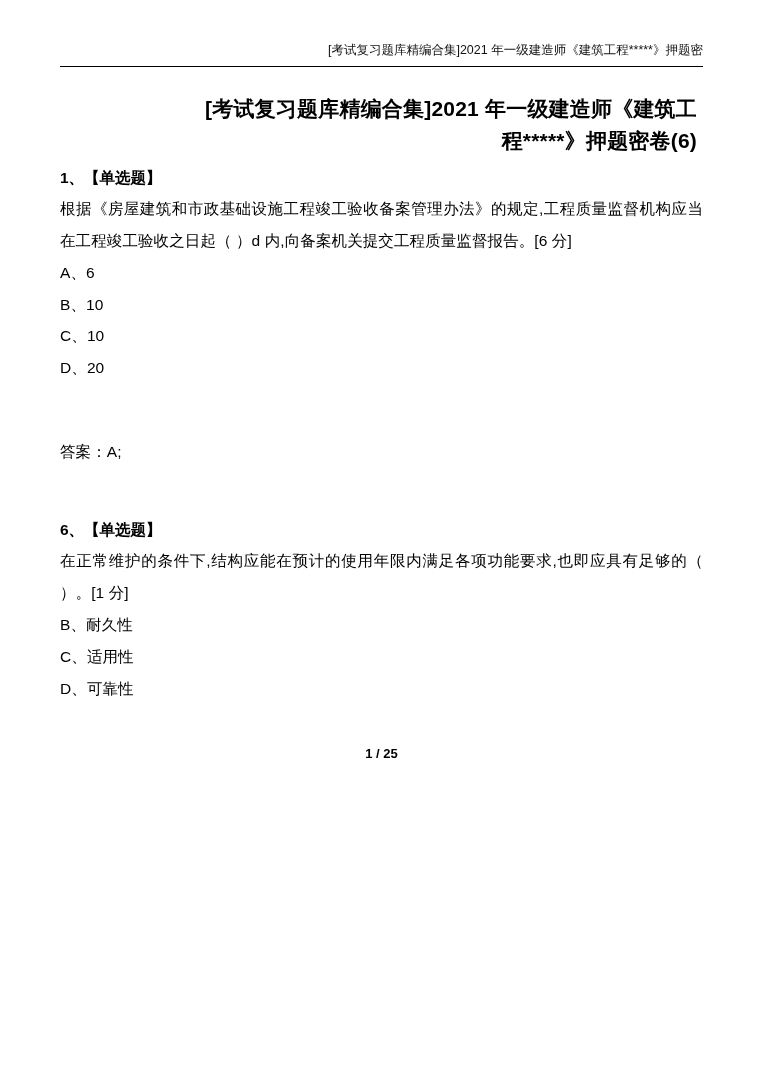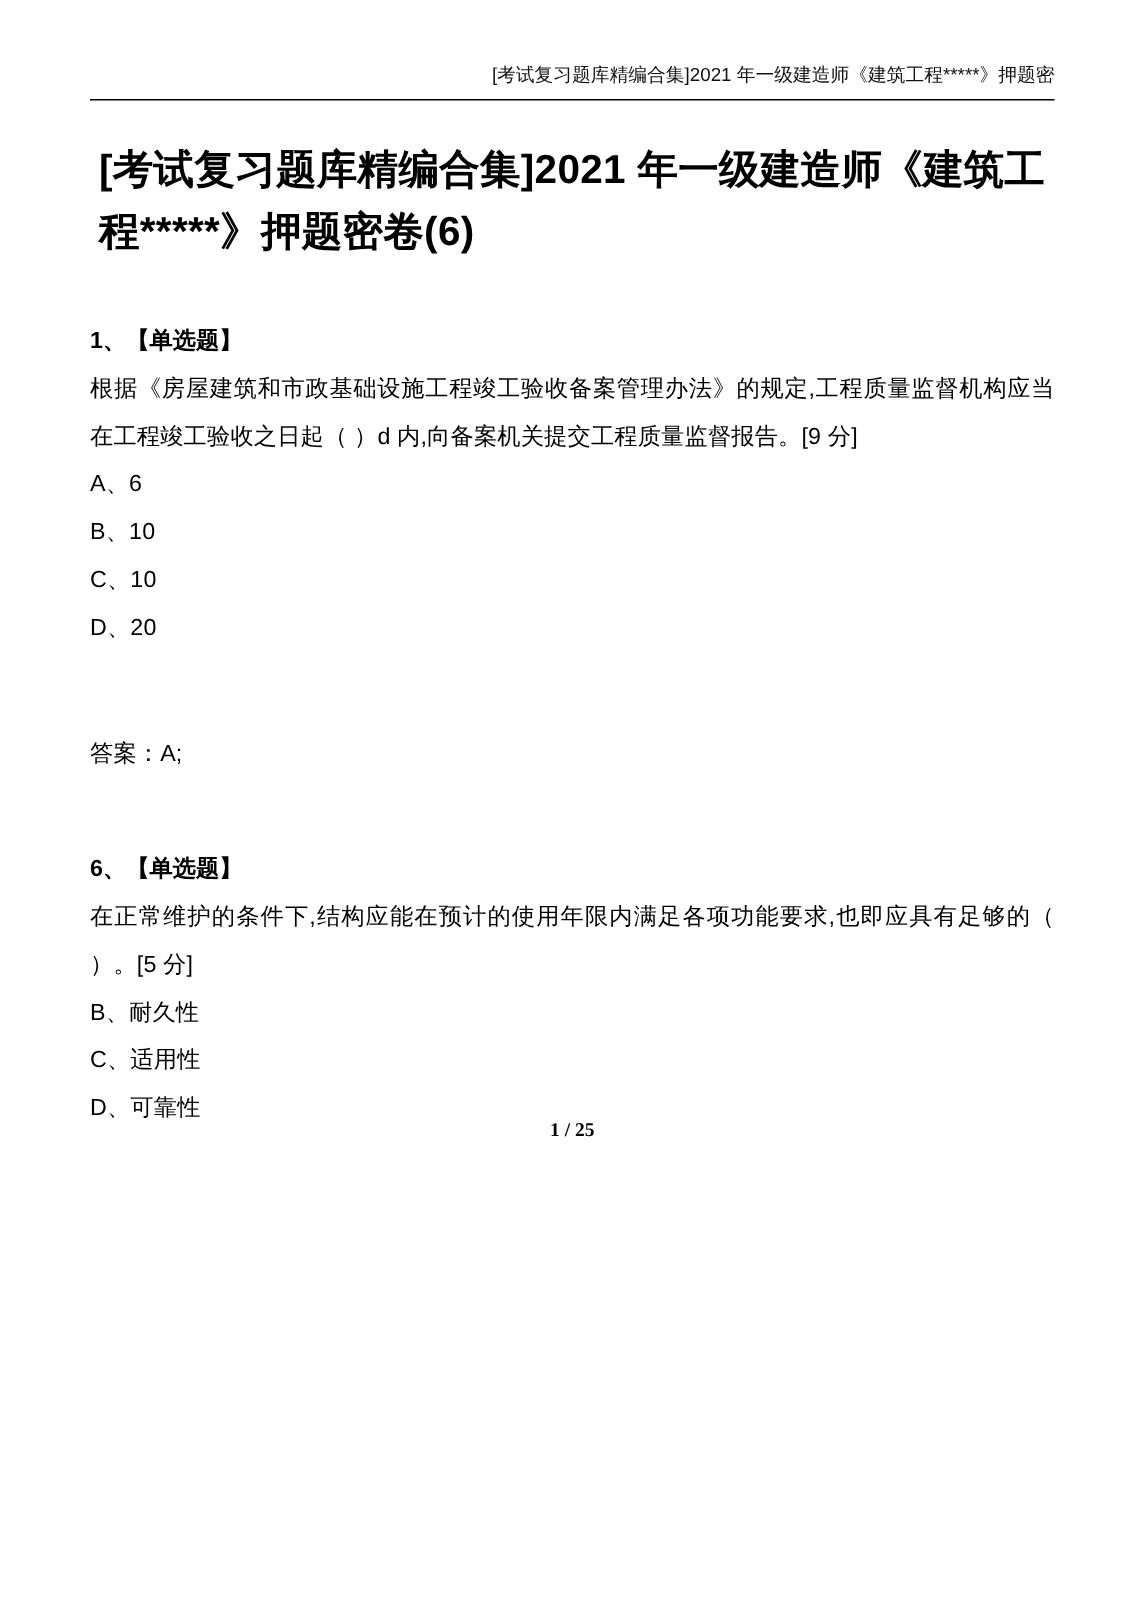--- a/index.html
+++ b/index.html
@@ -31,29 +31,29 @@
     color: #111;
     letter-spacing: 0px;
   }
   .header-rule {
     margin-top: 6px;
     border-bottom: 1.6px solid #000;
     width: 100%;
   }
   .doc-title {
     margin-top: 26px;
-    text-align: left;
-    font-size: 27px;
+    text-align: right;
+    font-size: 21px;
     font-weight: bold;
     line-height: 1.55;
     letter-spacing: 0.2px;
     padding: 0 6px;
   }
   .content {
-    margin-top: 36px;
+    margin-top: 4px;
     font-size: 15.5px;
     line-height: 2.05;
     color: #000;
   }
   .q-label {
     font-weight: bold;
     margin-top: 2px;
   }
   .q-stem {
     text-align: justify;
@@ -66,53 +66,52 @@
   .answer { letter-spacing: 0.1px; }
   .gap-block { height: 44px; }
   .footer {
     position: absolute;
     left: 0;
     right: 0;
     bottom: 62px;
     text-align: center;
     font-size: 13px;
     font-weight: bold;
-    font-family: Liberation Serif, serif;
   }
 </style>
 </head>
 <body>
 
 <div class="page">
 
   <div class="header-line">[考试复习题库精编合集]2021 年一级建造师《建筑工程*****》押题密</div>
   <div class="header-rule"></div>
 
   <div class="doc-title">
     <div>[考试复习题库精编合集]2021 年一级建造师《建筑工</div>
     <div>程*****》押题密卷(6)</div>
   </div>
 
   <div class="content">
 
     <div class="q-label">1、【单选题】</div>
-    <div class="q-stem">根据《房屋建筑和市政基础设施工程竣工验收备案管理办法》的规定,工程质量监督机构应当在工程竣工验收之日起（ ）d 内,向备案机关提交工程质量监督报告。[9 分]</div>
+    <div class="q-stem">根据《房屋建筑和市政基础设施工程竣工验收备案管理办法》的规定,工程质量监督机构应当在工程竣工验收之日起（ ）d 内,向备案机关提交工程质量监督报告。[6 分]</div>
     <div class="opt">A、6</div>
     <div class="opt">B、10</div>
     <div class="opt">C、10</div>
     <div class="opt">D、20</div>
 
     <div class="gap-small"></div>
 
     <div class="answer">答案：A;</div>
 
     <div class="gap-block"></div>
 
     <div class="q-label">6、【单选题】</div>
-    <div class="q-stem">在正常维护的条件下,结构应能在预计的使用年限内满足各项功能要求,也即应具有足够的（ ）。[5 分]</div>
+    <div class="q-stem">在正常维护的条件下,结构应能在预计的使用年限内满足各项功能要求,也即应具有足够的（ ）。[1 分]</div>
     <div class="opt">B、耐久性</div>
     <div class="opt">C、适用性</div>
     <div class="opt">D、可靠性</div>
 
   </div>
 
   <div class="footer">1 / 25</div>
 
 </div>
 

